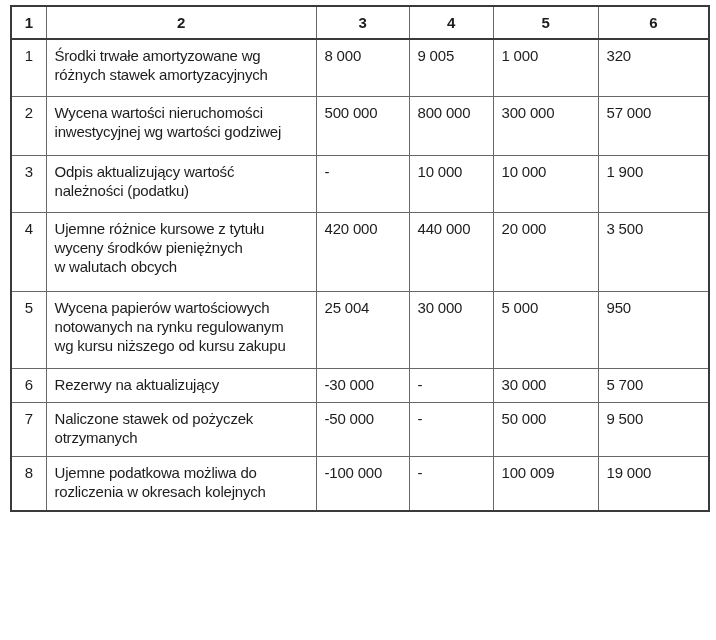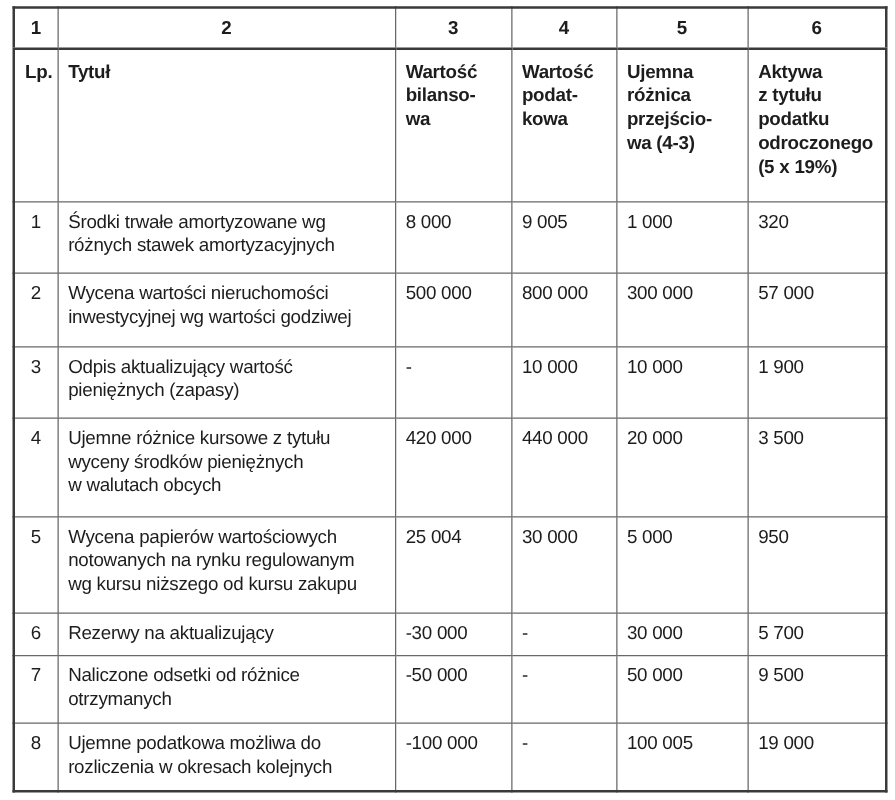--- a/index.html
+++ b/index.html
@@ -92,39 +92,20 @@
     </colgroup>
     <thead>
       <tr class="colnum-row">
         <th>1</th>
         <th>2</th>
         <th>3</th>
         <th>4</th>
         <th>5</th>
         <th>6</th>
       </tr>
-      <tr class="header-row">
-        <th>Lp.</th>
-        <th>Tytuł</th>
-        <th>Wartość
-bilanso-
-wa</th>
-        <th>Wartość
-podat-
-kowa</th>
-        <th>Ujemna
-różnica
-przejścio-
-wa (4-3)</th>
-        <th>Aktywa
-z tytułu
-podatku
-odroczonego
-(5 x 19%)</th>
-      </tr>
     </thead>
     <tbody>
       <tr class="r0">
         <td class="lp-cell">1</td>
         <td>Środki trwałe amortyzowane wg
 różnych stawek amortyzacyjnych</td>
         <td>8 000</td>
         <td>9 005</td>
         <td>1 000</td>
         <td>320</td>
@@ -134,21 +115,21 @@
         <td>Wycena wartości nieruchomości
 inwestycyjnej wg wartości godziwej</td>
         <td>500 000</td>
         <td>800 000</td>
         <td>300 000</td>
         <td>57 000</td>
       </tr>
       <tr class="r2">
         <td class="lp-cell">3</td>
         <td>Odpis aktualizujący wartość
-pieniężnych (zapasy)</td>
+należności (podatku)</td>
         <td>-</td>
         <td>10 000</td>
         <td>10 000</td>
         <td>1 900</td>
       </tr>
       <tr class="r3">
         <td class="lp-cell">4</td>
         <td>Ujemne różnice kursowe z tytułu
 wyceny środków pieniężnych
 w walutach obcych</td>
@@ -170,31 +151,31 @@
       <tr class="r5">
         <td class="lp-cell">6</td>
         <td>Rezerwy na aktualizujący</td>
         <td>-30 000</td>
         <td>-</td>
         <td>30 000</td>
         <td>5 700</td>
       </tr>
       <tr class="r6">
         <td class="lp-cell">7</td>
-        <td>Naliczone odsetki od różnice
+        <td>Naliczone stawek od pożyczek
 otrzymanych</td>
         <td>-50 000</td>
         <td>-</td>
         <td>50 000</td>
         <td>9 500</td>
       </tr>
       <tr class="r7">
         <td class="lp-cell">8</td>
         <td>Ujemne podatkowa możliwa do
 rozliczenia w okresach kolejnych</td>
         <td>-100 000</td>
         <td>-</td>
-        <td>100 005</td>
+        <td>100 009</td>
         <td>19 000</td>
       </tr>
     </tbody>
   </table>
 </div>
 
 </body></html>

